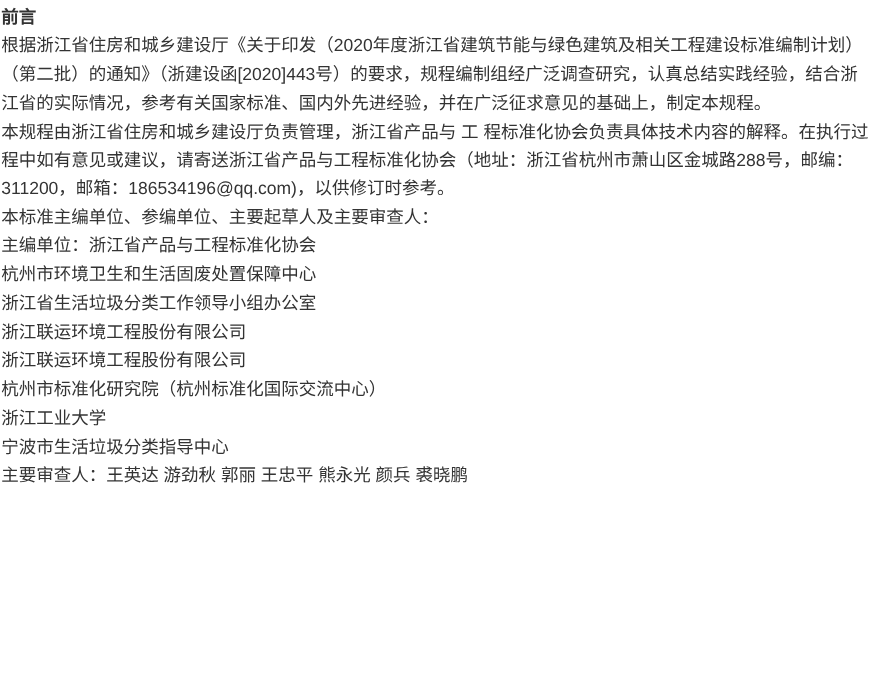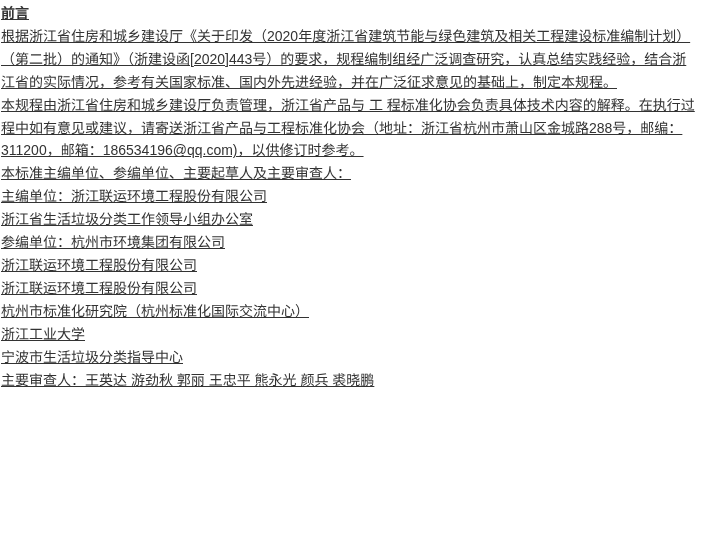--- a/index.html
+++ b/index.html
@@ -17,37 +17,36 @@
     width: 698px;
     padding: 2px 0 0 1px;
     color: #333333;
     font-size: 14px;
     line-height: 22.9px;
     word-wrap: break-word;
   }
   .doc p {
     margin: 0;
     padding: 0;
-    text-decoration: underline;
   }
   .doc-title {
     font-weight: bold;
     padding-left: 30px;
   }
 </style>
 </head>
 <body>
 
 <div class="doc">
   <p class="doc-title">前言</p>
   <p>根据浙江省住房和城乡建设厅《关于印发（2020年度浙江省建筑节能与绿色建筑及相关工程建设标准编制计划）（第二批）的通知》（浙建设函[2020]443号）的要求，规程编制组经广泛调查研究，认真总结实践经验，结合浙江省的实际情况，参考有关国家标准、国内外先进经验，并在广泛征求意见的基础上，制定本规程。</p>
   <p>本规程由浙江省住房和城乡建设厅负责管理，浙江省产品与 工 程标准化协会负责具体技术内容的解释。在执行过程中如有意见或建议，请寄送浙江省产品与工程标准化协会（地址：浙江省杭州市萧山区金城路288号，邮编：311200，邮箱：186534196@qq.com)，以供修订时参考。</p>
   <p>本标准主编单位、参编单位、主要起草人及主要审查人：</p>
-  <p>主编单位：浙江联运环境工程股份有限公司</p>
+  <p>主编单位：浙江省产品与工程标准化协会</p>
+  <p>杭州市环境卫生和生活固废处置保障中心</p>
   <p>浙江省生活垃圾分类工作领导小组办公室</p>
-  <p>参编单位：杭州市环境集团有限公司</p>
   <p>浙江联运环境工程股份有限公司</p>
   <p>浙江联运环境工程股份有限公司</p>
   <p>杭州市标准化研究院（杭州标准化国际交流中心）</p>
   <p>浙江工业大学</p>
   <p>宁波市生活垃圾分类指导中心</p>
   <p>主要审查人：王英达 游劲秋 郭丽 王忠平 熊永光 颜兵 裘晓鹏</p>
 </div>
 
 </body></html>

